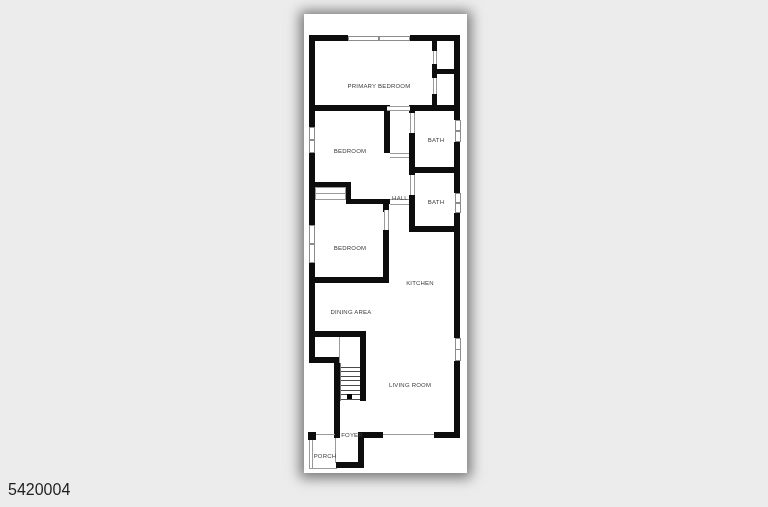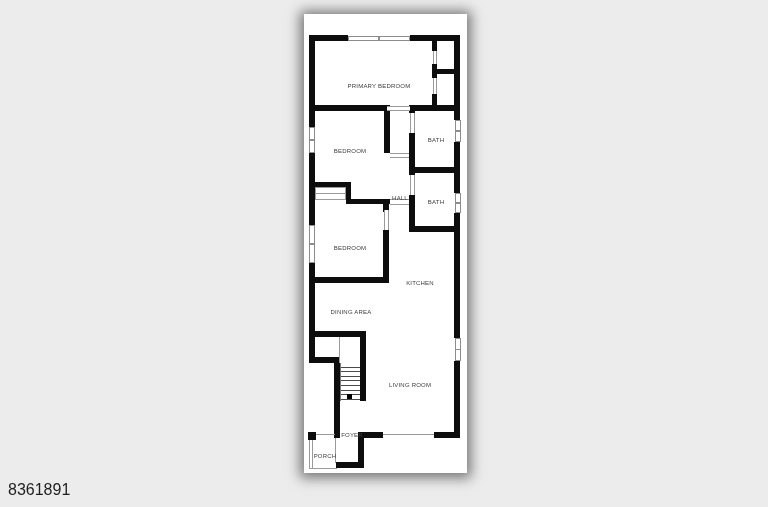--- a/index.html
+++ b/index.html
@@ -38,21 +38,21 @@
   #photo-id{
     position:absolute;left:8px;top:481px;
     font-size:16px;color:#1f1f1f;
   }
 </style>
 </head>
 <body>
 
 <div id="stage">
   <div id="page" style="left: 304px; top: 14px; width: 163px; height: 459px;"></div>
-  <div id="photo-id">8361891</div>
+  <div id="photo-id">5420004</div>
 <div class="wall" style="left: 309px; top: 35px; width: 39px; height: 6px;"></div>
     <div class="wall" style="left: 410px; top: 35px; width: 50px; height: 6px;"></div>
     <div class="wall" style="left: 309px; top: 35px; width: 6px; height: 92px;"></div>
     <div class="wall" style="left: 309px; top: 153px; width: 6px; height: 72px;"></div>
     <div class="wall" style="left: 309px; top: 263px; width: 6px; height: 74px;"></div>
     <div class="wall" style="left: 454px; top: 35px; width: 6px; height: 85px;"></div>
     <div class="wall" style="left: 454px; top: 142px; width: 6px; height: 51px;"></div>
     <div class="wall" style="left: 454px; top: 213px; width: 6px; height: 125px;"></div>
     <div class="wall" style="left: 454px; top: 361px; width: 6px; height: 76px;"></div>
     <div class="wall" style="left: 309px; top: 331px; width: 57px; height: 6px;"></div>

